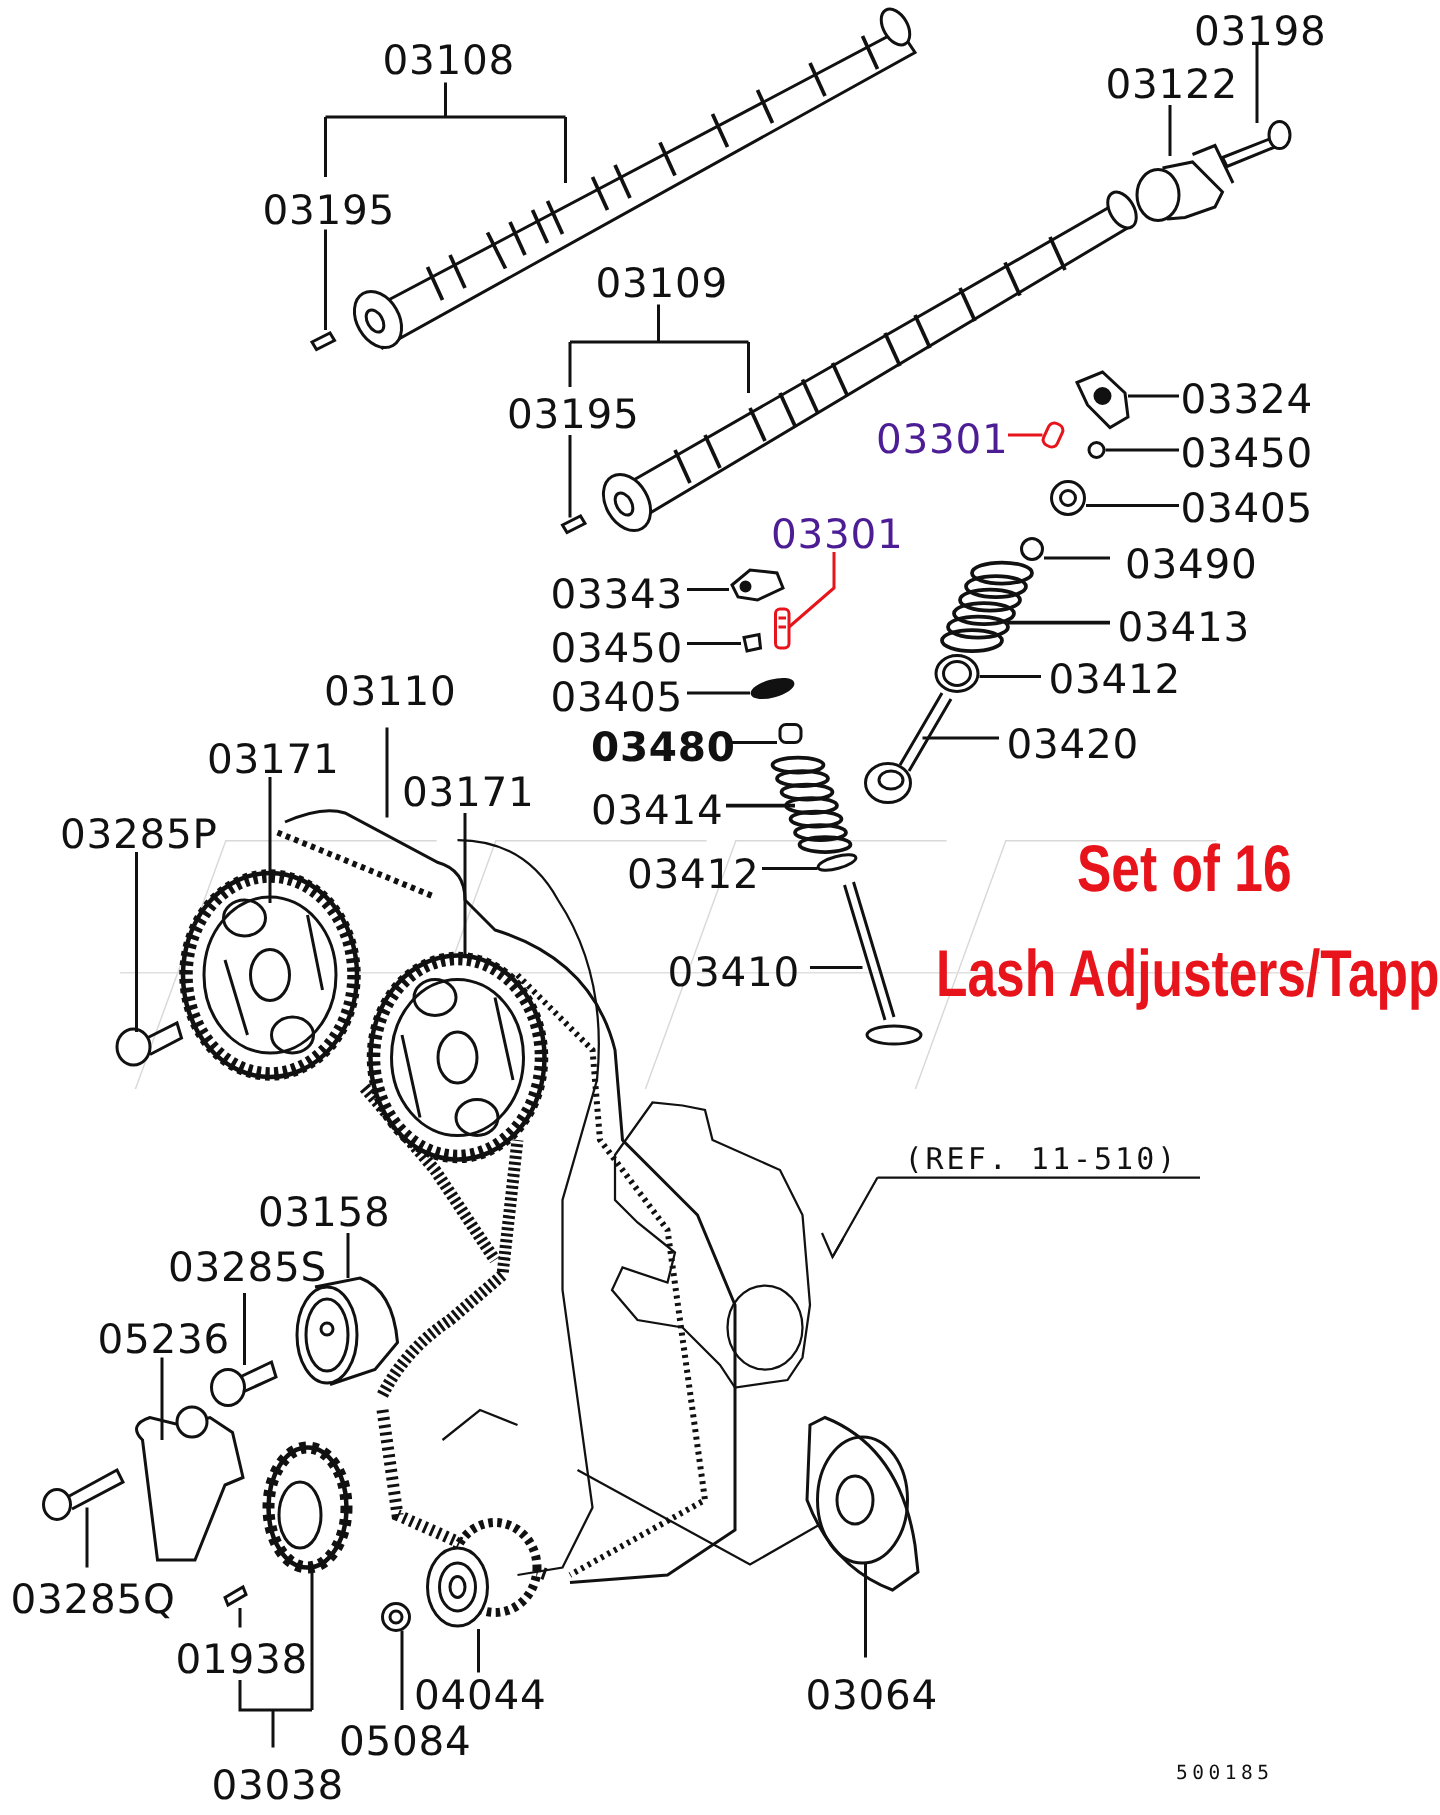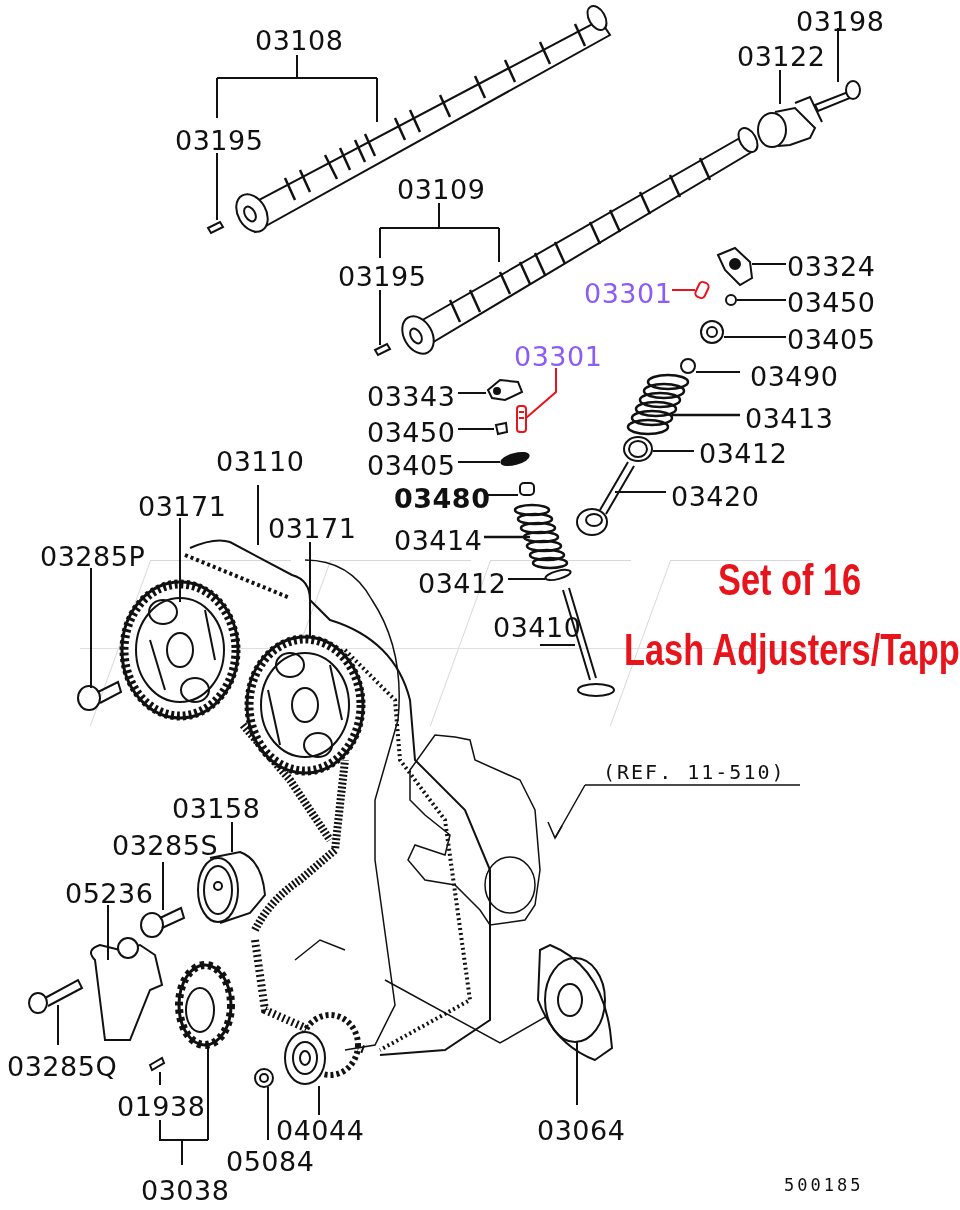--- a/index.html
+++ b/index.html
@@ -1,21 +1,21 @@
 <!DOCTYPE html>
 <html><head>
 <meta charset="utf-8">
 <style>
   html,body{margin:0;padding:0;background:#fff;}
   body{width:960px;height:1210px;position:relative;overflow:hidden;font-family:"DejaVu Sans",sans-serif;}
   #art{position:absolute;left:0;top:0;width:960px;height:1210px;}
   .lbl{position:absolute;font-family:"DejaVu Sans",sans-serif;font-size:27px;color:#111;letter-spacing:0.5px;line-height:1;white-space:nowrap;}
-  .lbl.red{color:#8b5cf6;}
+  .lbl.red{color:#4c1d95;}
   .ref{position:absolute;font-family:"DejaVu Sans Mono",monospace;font-size:20px;color:#111;letter-spacing:2px;}
-  .code{position:absolute;font-family:"DejaVu Sans Mono",monospace;font-size:17px;color:#111;letter-spacing:3px;}
+  .code{position:absolute;font-family:"DejaVu Sans Mono",monospace;font-size:13px;color:#111;letter-spacing:3px;}
   .promo{position:absolute;font-family:"Liberation Sans",sans-serif;font-weight:bold;color:#e8141c;text-align:center;transform:scaleX(0.78);transform-origin:left top;white-space:nowrap;line-height:1;}
   .wm{position:absolute;border:1px solid #d8d8d8;border-right:none;border-bottom:none;transform:skewX(-20deg);}
 </style>
 </head>
 <body>
 
 <div>
   <div class="wm" style="left:120px;top:560px;width:140px;height:165px;"></div>
   <div class="wm" style="left:300px;top:560px;width:140px;height:165px;"></div>
   <div class="wm" style="left:460px;top:560px;width:140px;height:165px;"></div>
@@ -302,21 +302,21 @@
 <span class="lbl" style="left:699px;top:440px;">03412</span>
 <span class="lbl" style="left:671px;top:483px;">03420</span>
 
 <span class="lbl red" style="left:514px;top:343px;">03301</span>
 <span class="lbl" style="left:367px;top:383px;">03343</span>
 <span class="lbl" style="left:367px;top:419px;">03450</span>
 <span class="lbl" style="left:367px;top:452px;">03405</span>
 <span class="lbl" style="left:394px;top:485px;font-weight:bold;">03480</span>
 <span class="lbl" style="left:394px;top:527px;">03414</span>
 <span class="lbl" style="left:418px;top:570px;">03412</span>
-<span class="lbl" style="left:445px;top:614px;margin-left:48px;">03410</span>
+<span class="lbl" style="left:445px;top:635px;">03410</span>
 
 <span class="lbl" style="left:216px;top:448px;">03110</span>
 <span class="lbl" style="left:138px;top:493px;">03171</span>
 <span class="lbl" style="left:268px;top:515px;">03171</span>
 <span class="lbl" style="left:40px;top:543px;">03285P</span>
 
 <span class="lbl" style="left:172px;top:795px;text-align:center;">03158</span>
 <span class="lbl" style="left:112px;top:832px;">03285S</span>
 <span class="lbl" style="left:65px;top:880px;">05236</span>
 <span class="lbl" style="left:7px;top:1053px;">03285Q</span>

